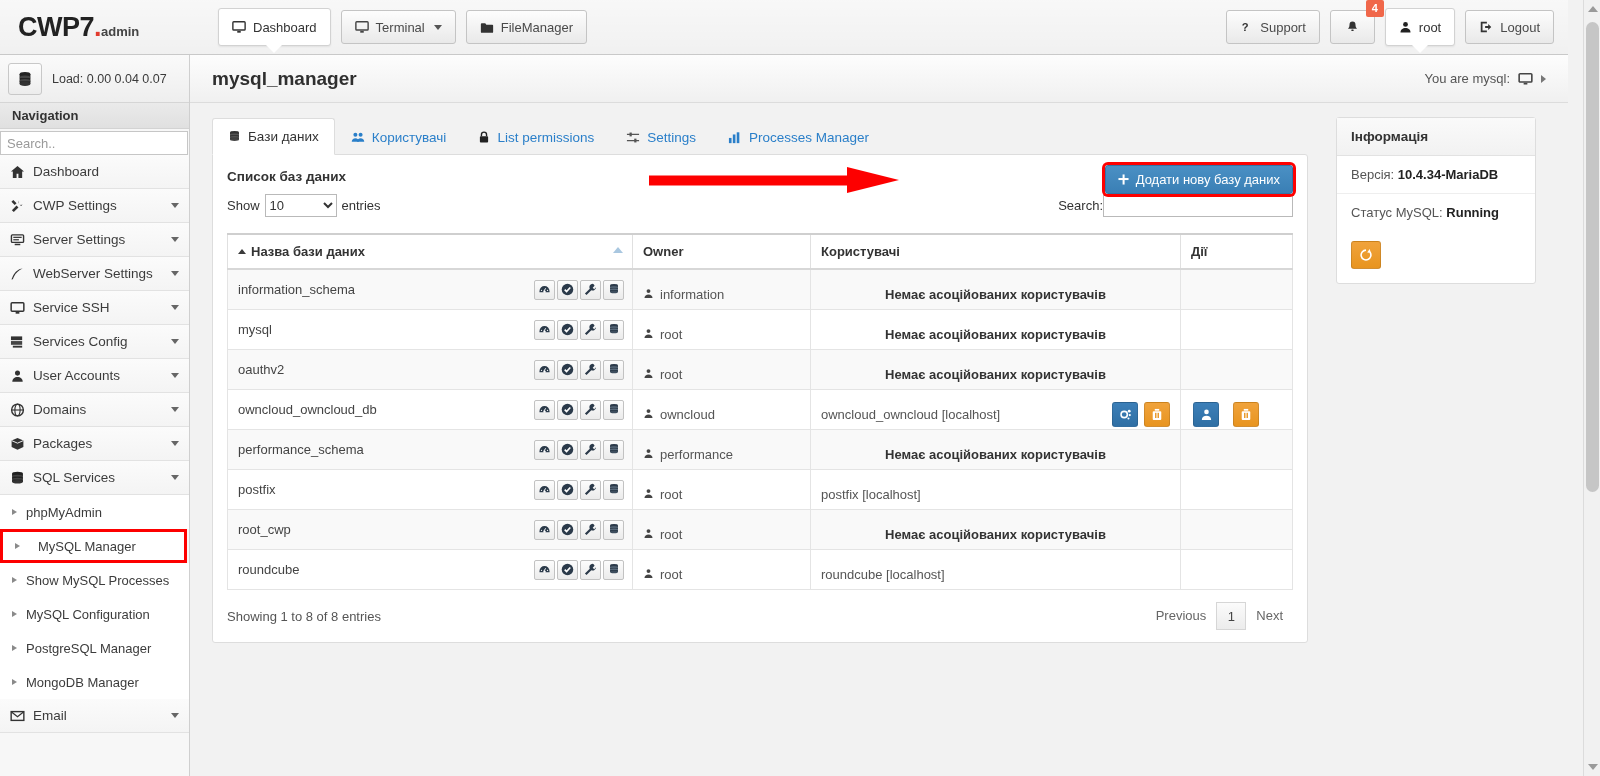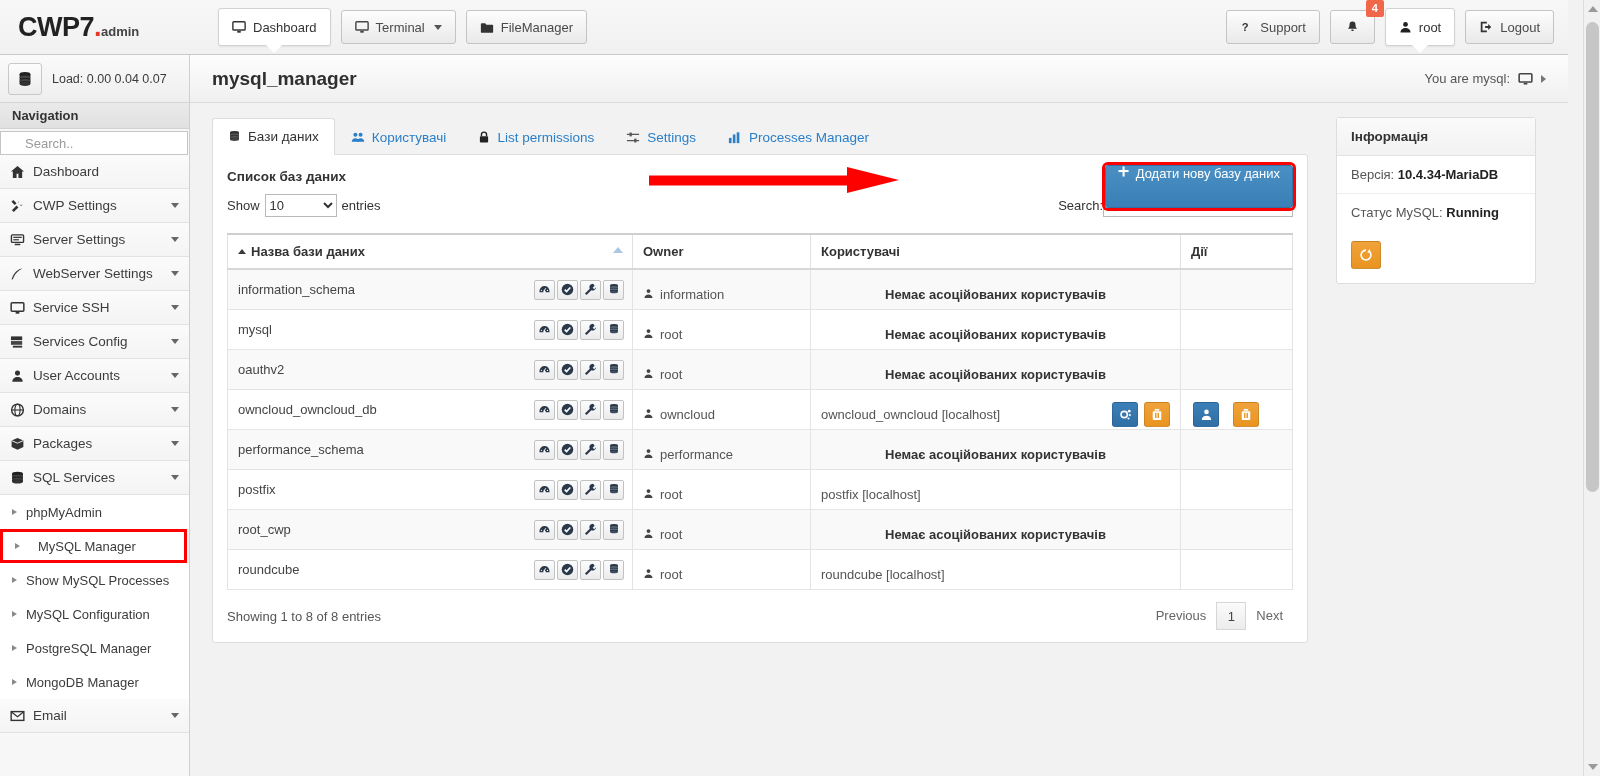--- a/index.html
+++ b/index.html
@@ -69,21 +69,21 @@
     display:flex; align-items:center; justify-content:center;
   }
   .loadtext { font-size: 12.5px; color: #3b3b3b; }
   .navhdr {
     height: 26px; display:flex; align-items:center; padding-left: 12px;
     font-weight: bold; font-size: 13px; color: #333;
     background: linear-gradient(#eaeaea,#e0e0e0); border-bottom: 1px solid #d3d3d3;
   }
   .navsearch {
     display:block; width: 188px; height: 24px; margin: 2px 0 0 0;
-    border: 1px solid #c6c6c6; padding: 0 24px; font-size: 13px; color: #777;
+    border: 1px solid #c6c6c6; padding: 0 6px; font-size: 13px; color: #777;
     font-family: "Liberation Sans", sans-serif; background:#fff;
   }
   .navsearch::placeholder { color: #9a9a9a; }
   .navitem {
     position: relative;
     display: flex; align-items: center; gap: 8px;
     height: 34px; padding: 0 10px; font-size: 13.5px; color: #3c3c3c;
     border-bottom: 1px solid #e2e2e2; cursor: pointer;
     background: linear-gradient(#fbfbfb,#f4f4f4);
   }
@@ -131,22 +131,22 @@
     border-radius: 3px 3px 0 0; position: relative; z-index: 2;
   }
   .tabpanel {
     background: #fff; border: 1px solid #ddd; border-radius: 0 3px 3px 3px;
     margin-top: -1px; padding: 14px 14px 12px; position: relative;
   }
   .listtitle { font-weight: bold; font-size: 13.5px; color: #333; }
 
   .addbtn {
     position: absolute; right: 14px; top: 10px;
-    display:inline-flex; gap:7px;
-    height: 43px; padding: 0 12px;
+    display:inline-flex; align-items:center; gap:7px;
+    height: 29px; padding: 0 12px;
     background: linear-gradient(#4a90c4,#3a7fb5); border: 1px solid #3272a5;
     border-radius: 3px; color: #fff; font-size: 13px; cursor: pointer;
     box-shadow: 0 0 0 3px #fd0000;
   }
   .arrow-ov {
     position: absolute; left: 436px; top: 12px; width: 250px; height: 26px;
     pointer-events: none;
   }
 
   .ctrls { display:flex; align-items:center; margin-top: 10px; }

